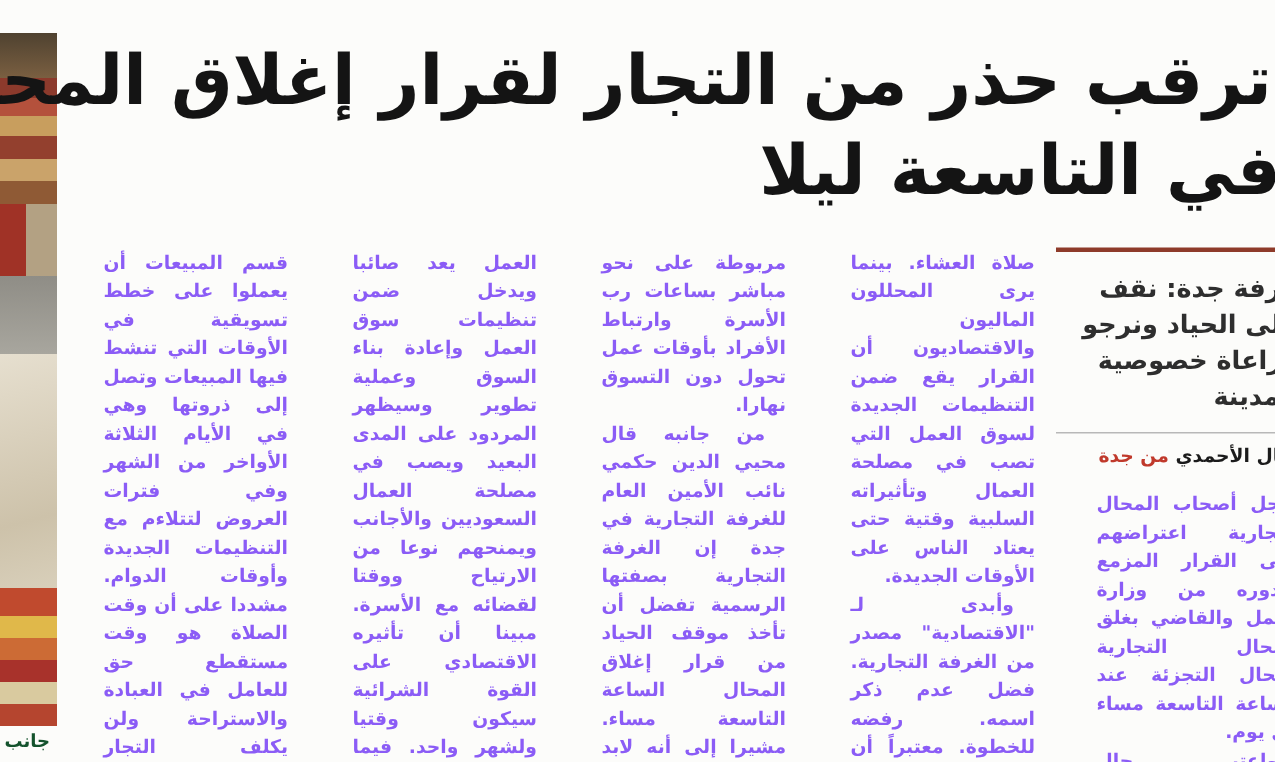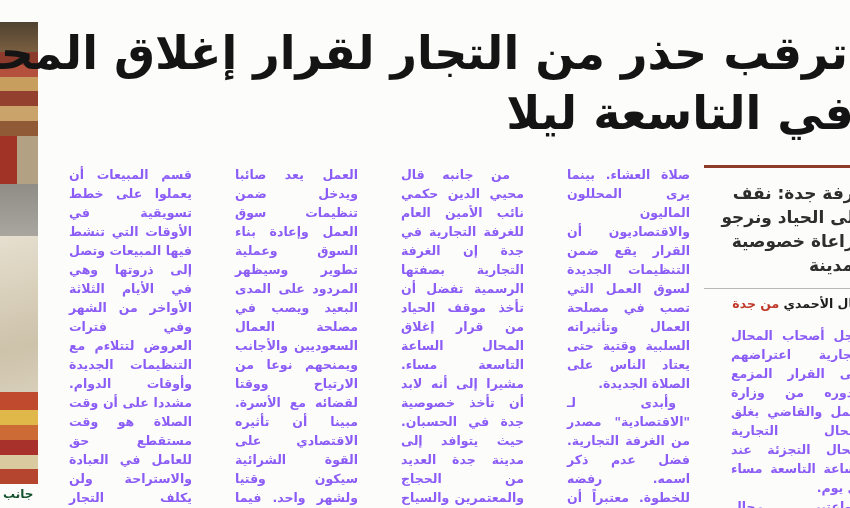--- a/index.html
+++ b/index.html
@@ -92,25 +92,26 @@
       <span class="loc">من جدة</span>
     </div>
     <div class="col">
       <p>سجل أصحاب المحال التجارية اعتراضهم على القرار المزمع صدوره من وزارة العمل والقاضي بغلق المحال التجارية ومحال التجزئة عند الساعة التاسعة مساء كل يوم.</p>
       <p class="ind">واعتبر رجال الأعمال وملاك المحال التجارية أن القرار غير ملائم مع العادات الشرائية للسعوديين كون الذروة الشرائية تكون بعد</p>
     </div>
   </div>
 
   <div class="cols">
     <div class="col">
-      <p>صلاة العشاء. بينما يرى المحللون الماليون والاقتصاديون أن القرار يقع ضمن التنظيمات الجديدة لسوق العمل التي تصب في مصلحة العمال وتأثيراته السلبية وقتية حتى يعتاد الناس على الصلاة الجديدة.</p>
+      <p>صلاة العشاء. بينما يرى المحللون الماليون والاقتصاديون أن القرار يقع ضمن التنظيمات الجديدة لسوق العمل التي تصب في مصلحة العمال وتأثيراته السلبية وقتية حتى يعتاد الناس على الأوقات الجديدة.</p>
       <p class="ind">وأبدى لـ "الاقتصادية" مصدر من الغرفة التجارية. فضل عدم ذكر اسمه. رفضه للخطوة. معتبراً أن القرار متعجل وبحاجة إلى المزيد من الدراسة والتنظيم على أن يتبع بالعديد من التنظيمات المجدية للتجار ورجال الأعمال. منتقداً صدور القرارات دون الرجوع لأصحاب المحال على اعتبار أن القرار الصادر على جهة قد يؤثر على أخرى.</p>
 
     </div>
     <div class="col">
+      <p>مربوطة على نحو مباشر بساعات رب الأسرة وارتباط الأفراد بأوقات عمل تحول دون التسوق نهارا.</p>
       <p class="ind">من جانبه قال محيي الدين حكمي نائب الأمين العام للغرفة التجارية في جدة إن الغرفة التجارية بصفتها الرسمية تفضل أن تأخذ موقف الحياد من قرار إغلاق المحال الساعة التاسعة مساء. مشيرا إلى أنه لابد أن تأخذ خصوصية جدة في الحسبان. حيث يتوافد إلى مدينة جدة العديد من الحجاج والمعتمرين والسياح وهي مدينة نشطة ومثل هذه القرارات تحتاج إلى الدراسة والتحليل من الخبراء. مطالباً بأن يدرس القرار بتعمق شديد من جميع النواحي.</p>
 
     </div>
     <div class="col">
       <p>العمل يعد صائبا ويدخل ضمن تنظيمات سوق العمل وإعادة بناء السوق وعملية تطوير وسيظهر المردود على المدى البعيد ويصب في مصلحة العمال السعوديين والأجانب ويمنحهم نوعا من الارتياح ووقتا لقضائه مع الأسرة. مبينا أن تأثيره الاقتصادي على القوة الشرائية سيكون وقتيا ولشهر واحد. فيما يتعلق بانخفاض المبيعات. مشيراً إلى أن المجتمع يقبل التطور الإيجابي وسرعان ما سيعود الاستقرار وتوازن المبيعات وتتعدل السلوكيات الشرائية.</p>
 
     </div>
     <div class="col">
       <p>قسم المبيعات أن يعملوا على خطط تسويقية في الأوقات التي تنشط فيها المبيعات وتصل إلى ذروتها وهي في الأيام الثلاثة الأواخر من الشهر وفي فترات العروض لتتلاءم مع التنظيمات الجديدة وأوقات الدوام. مشددا على أن وقت الصلاة هو وقت مستقطع حق للعامل في العبادة والاستراحة ولن يكلف التجار الخسائر التي يتوقعونها.</p>
       <p class="ind">وأبان القاضي أن القرار يتلاءم مع جميع مناطق المملكة. خاصة الشرقية التي تنتهي فيها صلاة العشاء الساعة السابعة وتصبح خاوية ليلا. ولكن مدينة جدة يجب أن يكون لها استثناء في أوقات العمل خاصة في الصيف الذي يكون فيه الوقت بين العصر والعشاء ساعتين ولأنها مدينة سياحية بالدرجة الأولى.</p>

